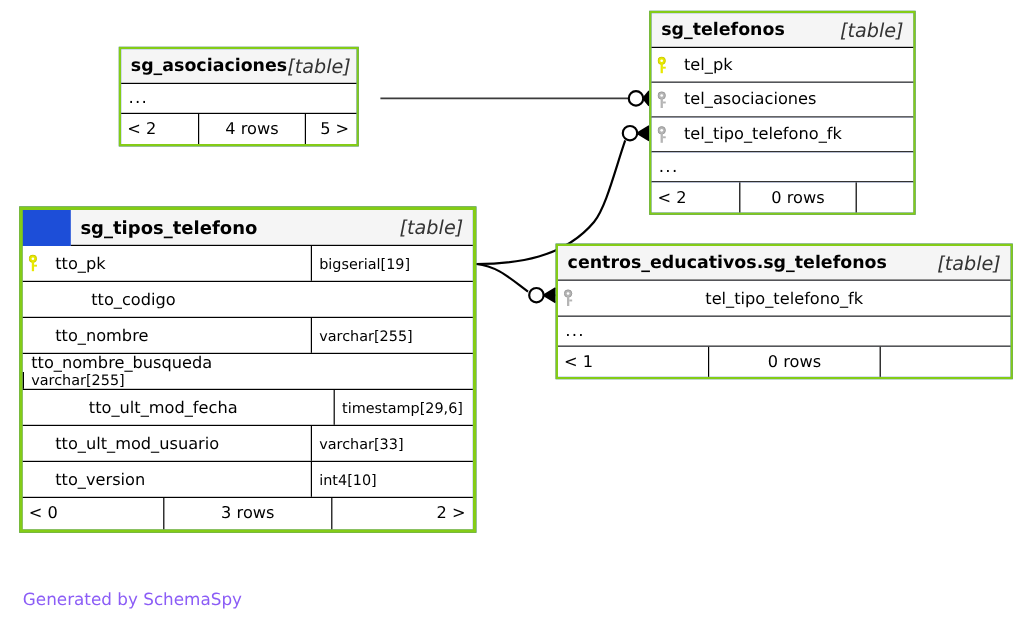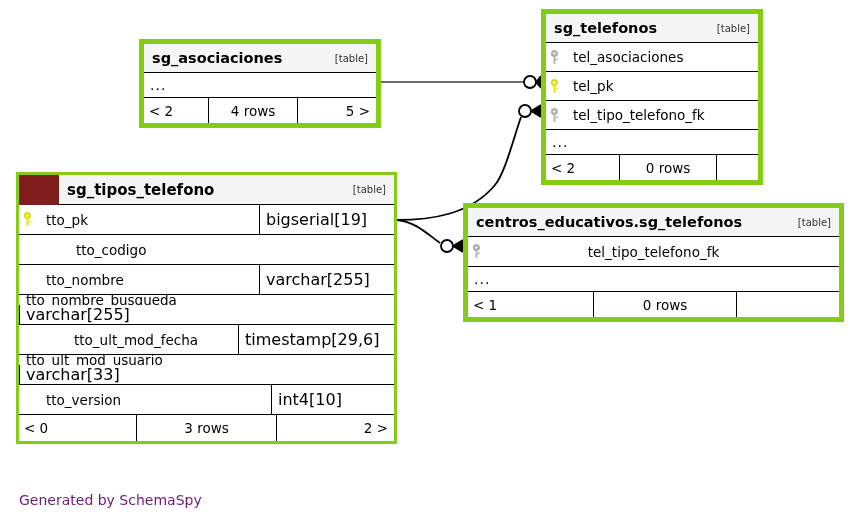--- a/index.html
+++ b/index.html
@@ -23,22 +23,22 @@
   svg.edges {
     position: absolute;
     left: 0; top: 0;
     width: 859px;
     height: 523px;
     pointer-events: none;
     z-index: 1;
   }
   .table-box {
     position: absolute;
-    background: #7f1d1d;
-    border: 5px solid #84cc16;
+    background: #1d4ed8;
+    border: 2px solid #84cc16;
     box-sizing: border-box;
     z-index: 2;
   }
   .table-box.thick {
     border-width: 3px;
   }
   .tbl-title {
     display: flex;
     align-items: center;
     background: #f5f5f5;
@@ -48,23 +48,24 @@
     height: 29px;
   }
   .tbl-title .name {
     font-weight: bold;
     font-size: 14.5px;
     color: #000000;
     white-space: nowrap;
   }
   .tbl-title .kind {
     margin-left: auto;
-    font-size: 10px;
+    font-size: 16px;
     color: #333333;
     white-space: nowrap;
+    font-style: italic;
   }
   .col-row {
     display: flex;
     align-items: stretch;
     border-bottom: 1px solid #000000;
     box-sizing: border-box;
     height: 29px;
     background: #ffffff;
   }
   .col-row:last-child { border-bottom: none; }
@@ -81,21 +82,21 @@
   }
   .col-name.center {
     justify-content: center;
     padding-left: 0;
   }
   .col-type {
     display: flex;
     align-items: center;
     border-left: 1px solid #000000;
     padding-left: 6px;
-    font-size: 16px;
+    font-size: 12px;
     color: #000000;
     white-space: nowrap;
     box-sizing: border-box;
   }
   .keyslot {
     width: 20px;
     min-width: 20px;
     display: flex;
     align-items: center;
     justify-content: center;
@@ -128,21 +129,21 @@
     white-space: nowrap;
   }
   .foot-cell.left  { justify-content: flex-start; padding-left: 5px; }
   .foot-cell.mid   { justify-content: center; border-left: 1px solid #000000; border-right: 1px solid #000000; }
   .foot-cell.right { justify-content: flex-end; padding-right: 6px; }
   .footer-note {
     position: absolute;
     left: 19px;
     top: 492px;
     font-size: 14px;
-    color: #701a75;
+    color: #8b5cf6;
     z-index: 3;
     white-space: nowrap;
   }
 </style>
 </head>
 <body>
 
 <div id="canvas">
 
   <svg class="edges" viewBox="0 0 859 523" width="859" height="523">
@@ -167,21 +168,21 @@
       <path d="M541,105 L531,111 L541,117 Z" fill="#000000"></path>
       <path d="M541,105 L531,111 M541,117 L531,111 M541,111 L531,111" stroke="#000000" stroke-width="1.6"></path>
     </g>
     <g>
       <circle cx="447" cy="246" r="6" fill="#ffffff" stroke="#000000" stroke-width="1.8"></circle>
       <path d="M463,240 L453,246 L463,252 Z" fill="#000000"></path>
       <path d="M463,240 L453,246 M463,252 L453,246 M463,246 L453,246" stroke="#000000" stroke-width="1.6"></path>
     </g>
   </svg>
 
-  <div class="table-box" style="left:99px; top:39px; width:242px;margin-left:40px;">
+  <div class="table-box" style="left:99px; top:39px; width:200px;">
     <div class="tbl-title">
       <span class="name">sg_asociaciones</span>
       <span class="kind">[table]</span>
     </div>
     <div class="ellipsis-row">...</div>
     <div class="foot-row">
       <span class="foot-cell left" style="width:64px;">&lt; 2</span>
       <span class="foot-cell mid" style="width:90px;">4 rows</span>
       <span class="foot-cell right" style="flex:1 1 auto;">5 &gt;</span>
     </div>
@@ -189,39 +190,39 @@
 
   <div class="table-box" style="left:541px; top:9px; width:222px;">
     <div class="tbl-title">
       <span class="name">sg_telefonos</span>
       <span class="kind">[table]</span>
     </div>
 
     <div class="col-row">
       <span class="keyslot">
         <svg width="11" height="15" viewBox="0 0 11 15">
+            <circle cx="3.4" cy="3.6" r="3.1" fill="#e8e800" stroke="#c9c900" stroke-width="0.8"></circle>
+            <circle cx="3.4" cy="3.6" r="1.1" fill="#ffffff"></circle>
+            <rect x="2.5" y="5.6" width="1.9" height="8.4" fill="#e8e800"></rect>
+            <rect x="4.4" y="8.6" width="2.4" height="1.6" fill="#e8e800"></rect>
+          </svg>
+      </span>
+      <span class="col-name">tel_pk</span>
+    </div>
+
+    <div class="col-row">
+      <span class="keyslot">
+        <svg width="11" height="15" viewBox="0 0 11 15">
             <circle cx="3.4" cy="3.6" r="3.1" fill="#b5b5b5" stroke="#9a9a9a" stroke-width="0.8"></circle>
             <circle cx="3.4" cy="3.6" r="1.1" fill="#ffffff"></circle>
             <rect x="2.5" y="5.6" width="1.9" height="8.4" fill="#b5b5b5"></rect>
             <rect x="4.4" y="8.6" width="2.4" height="1.6" fill="#b5b5b5"></rect>
           </svg>
       </span>
       <span class="col-name">tel_asociaciones</span>
-    </div>
-
-    <div class="col-row">
-      <span class="keyslot">
-        <svg width="11" height="15" viewBox="0 0 11 15">
-            <circle cx="3.4" cy="3.6" r="3.1" fill="#e8e800" stroke="#c9c900" stroke-width="0.8"></circle>
-            <circle cx="3.4" cy="3.6" r="1.1" fill="#ffffff"></circle>
-            <rect x="2.5" y="5.6" width="1.9" height="8.4" fill="#e8e800"></rect>
-            <rect x="4.4" y="8.6" width="2.4" height="1.6" fill="#e8e800"></rect>
-          </svg>
-      </span>
-      <span class="col-name">tel_pk</span>
     </div>
 
     <div class="col-row">
       <span class="keyslot">
         <svg width="11" height="15" viewBox="0 0 11 15">
             <circle cx="3.4" cy="3.6" r="3.1" fill="#b5b5b5" stroke="#9a9a9a" stroke-width="0.8"></circle>
             <circle cx="3.4" cy="3.6" r="1.1" fill="#ffffff"></circle>
             <rect x="2.5" y="5.6" width="1.9" height="8.4" fill="#b5b5b5"></rect>
             <rect x="4.4" y="8.6" width="2.4" height="1.6" fill="#b5b5b5"></rect>
           </svg>
@@ -271,33 +272,33 @@
 
     <div class="col-row" style="height:30px;flex-direction:column;">
       <span class="keyslot"></span>
       <span class="col-name">tto_nombre_busqueda</span>
       <span class="col-type" style="width:135px;">varchar[255]</span>
     </div>
 
     <div class="col-row" style="height:30px;padding-left:28px;">
       <span class="keyslot"></span>
       <span class="col-name">tto_ult_mod_fecha</span>
-      <span class="col-type" style="width:156px;">timestamp[29,6]</span>
-    </div>
-
-    <div class="col-row" style="height:30px;flex-direction:column;">
+      <span class="col-type" style="width:116px;">timestamp[29,6]</span>
+    </div>
+
+    <div class="col-row" style="height:30px;">
       <span class="keyslot"></span>
       <span class="col-name">tto_ult_mod_usuario</span>
       <span class="col-type" style="width:135px;">varchar[33]</span>
     </div>
 
     <div class="col-row" style="height:30px; border-bottom:1px solid #000000;">
       <span class="keyslot"></span>
       <span class="col-name">tto_version</span>
-      <span class="col-type" style="width:123px;margin-left:40px;">int4[10]</span>
+      <span class="col-type" style="width:135px;margin-left:40px;">int4[10]</span>
     </div>
 
     <div class="foot-row" style="height:26px;">
       <span class="foot-cell left" style="width:117px;">&lt; 0</span>
       <span class="foot-cell mid" style="width:141px;">3 rows</span>
       <span class="foot-cell right" style="flex:1 1 auto;">2 &gt;</span>
     </div>
   </div>
 
   <div class="table-box" style="left:463px; top:203px; width:381px;">

